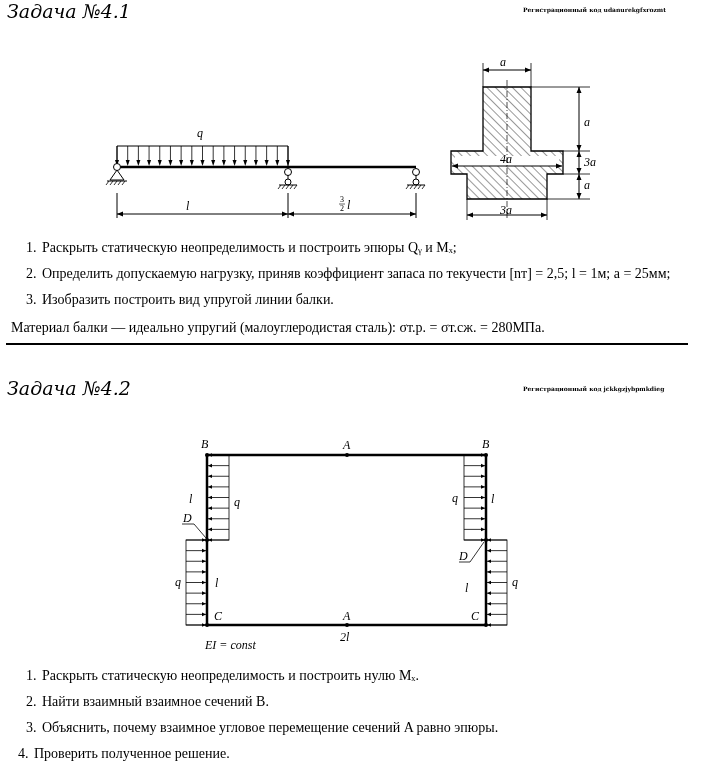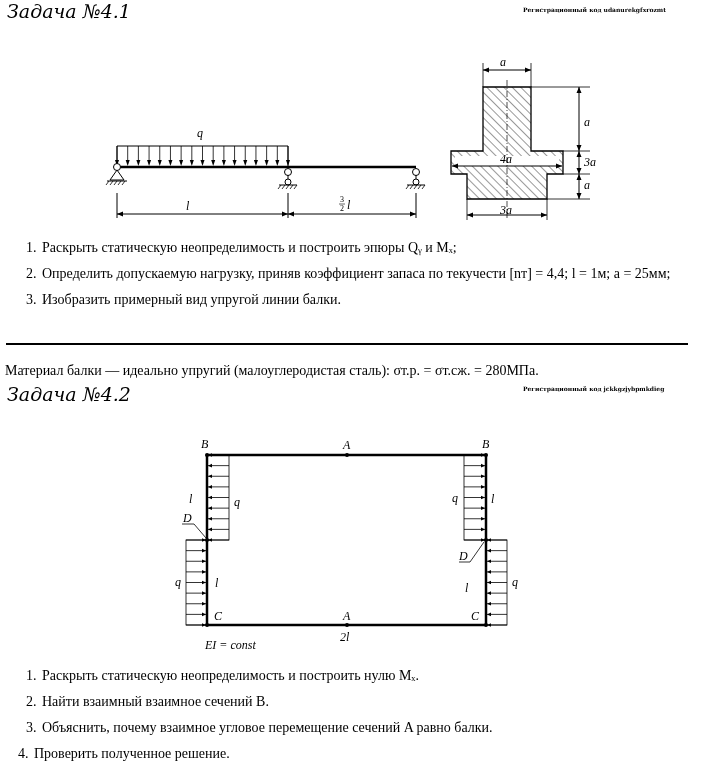--- a/index.html
+++ b/index.html
@@ -262,36 +262,36 @@
   <text x="452" y="502">q</text>
   <text x="512" y="586">q</text>
   <text x="340" y="641">2l</text>
   <text x="205" y="649">EI = const</text>
 </svg>
 
 <div class="abs item" style="left:26px; top:240px;">
   <span class="num">1.</span><span>Раскрыть статическую неопределимость и построить эпюры Qᵧ и Mₓ;</span>
 </div>
 <div class="abs item" style="left:26px; top:266px;">
-  <span class="num">2.</span><span>Определить допускаемую нагрузку, приняв коэффициент запаса по текучести [nт] = 4,4; l = 1м; a = 25мм;</span>
+  <span class="num">2.</span><span>Определить допускаемую нагрузку, приняв коэффициент запаса по текучести [nт] = 2,5; l = 1м; a = 25мм;</span>
 </div>
 <div class="abs item" style="left:26px; top:292px;">
-  <span class="num">3.</span><span>Изобразить примерный вид упругой линии балки.</span>
-</div>
-<div class="abs item" style="left:5px; top:320px;margin-top:43px;">Материал балки — идеально упругий (малоуглеродистая сталь): σт.р. = σт.сж. = 280МПа.</div>
+  <span class="num">3.</span><span>Изобразить построить вид упругой линии балки.</span>
+</div>
+<div class="abs item" style="left:11px; top:320px;">Материал балки — идеально упругий (малоуглеродистая сталь): σт.р. = σт.сж. = 280МПа.</div>
 
 <div class="abs rule" style="left:6px; top:343px; width:682px; height:2px;"></div>
 
-<div class="abs task-title" style="left:7px; top:377px;margin-top:6px;">Задача №4.2</div>
+<div class="abs task-title" style="left:7px; top:377px;">Задача №4.2</div>
 <div class="abs reg-code" style="left:523px; top:385px;">Регистрационный код jckkgzjybpmkdieg</div>
 
 <div class="abs item" style="left:26px; top:668px;">
   <span class="num">1.</span><span>Раскрыть статическую неопределимость и построить нулю Mₓ.</span>
 </div>
 <div class="abs item" style="left:26px; top:694px;">
   <span class="num">2.</span><span>Найти взаимный взаимное сечений B.</span>
 </div>
 <div class="abs item" style="left:26px; top:720px;">
-  <span class="num">3.</span><span>Объяснить, почему взаимное угловое перемещение сечений A равно балки.</span>
+  <span class="num">3.</span><span>Объяснить, почему взаимное угловое перемещение сечений A равно эпюры.</span>
 </div>
 <div class="abs item" style="left:18px; top:746px;">
   <span class="num">4.</span><span>Проверить полученное решение.</span>
 </div>
 
 </body></html>

